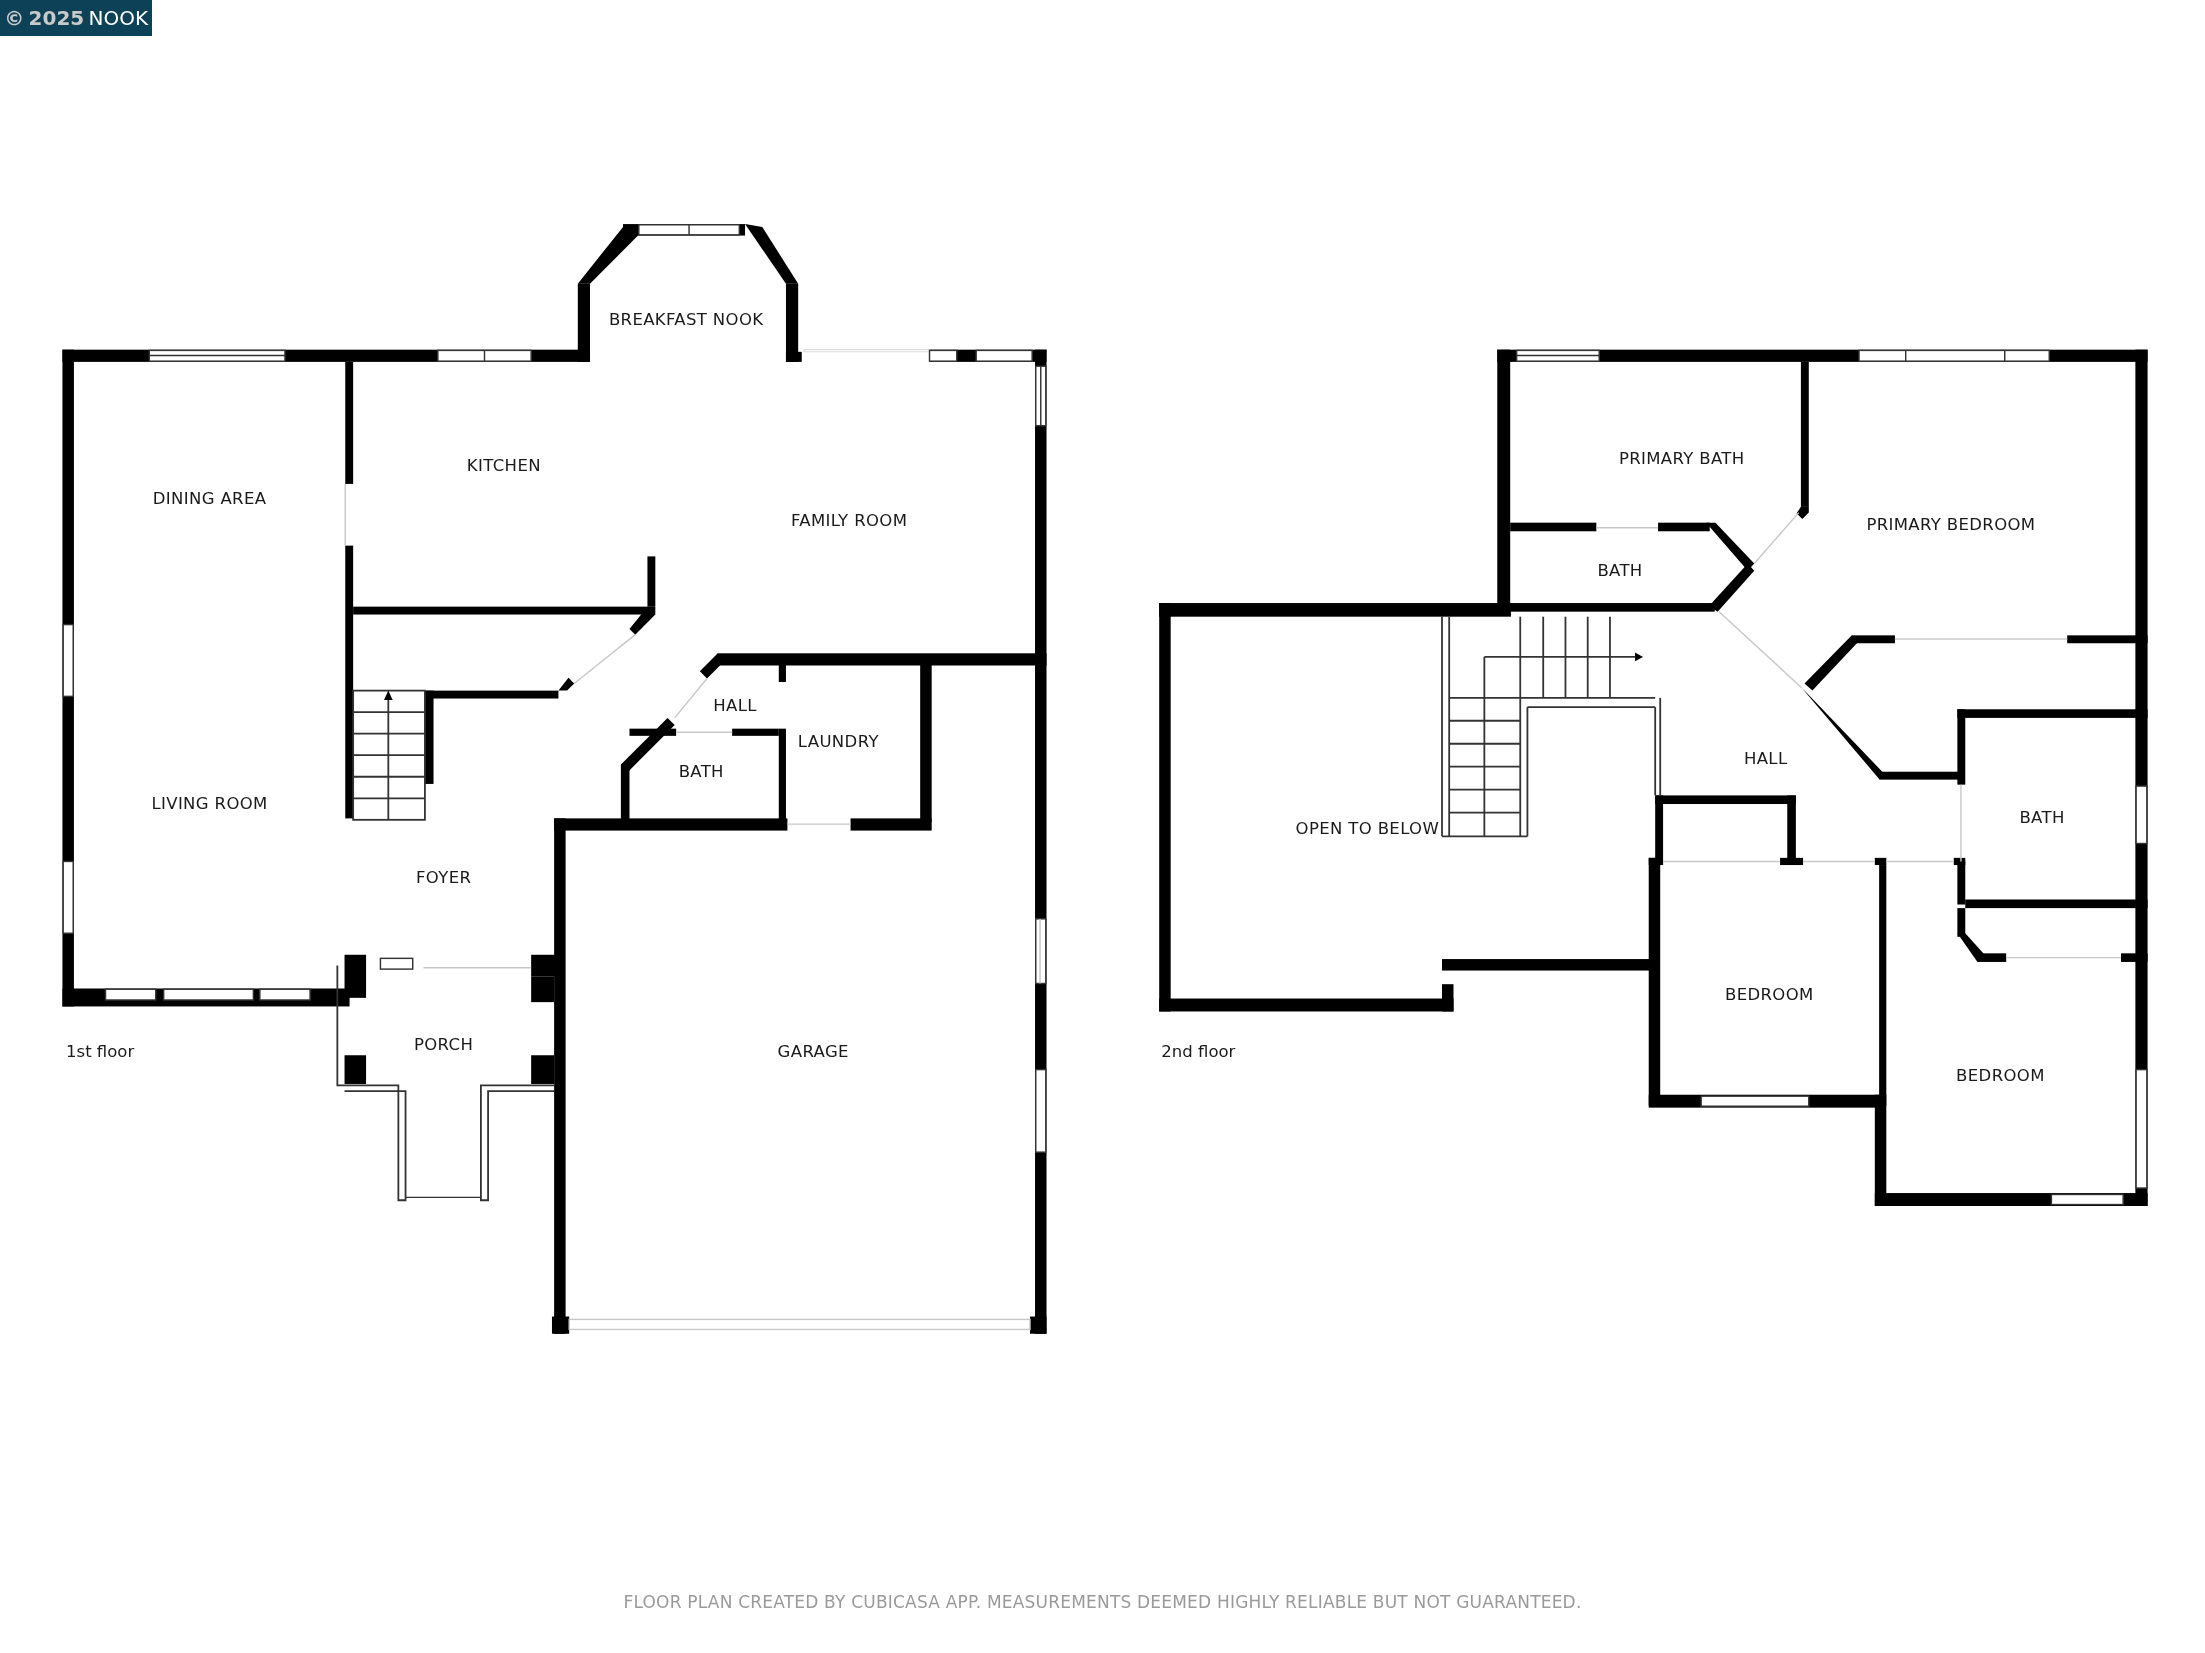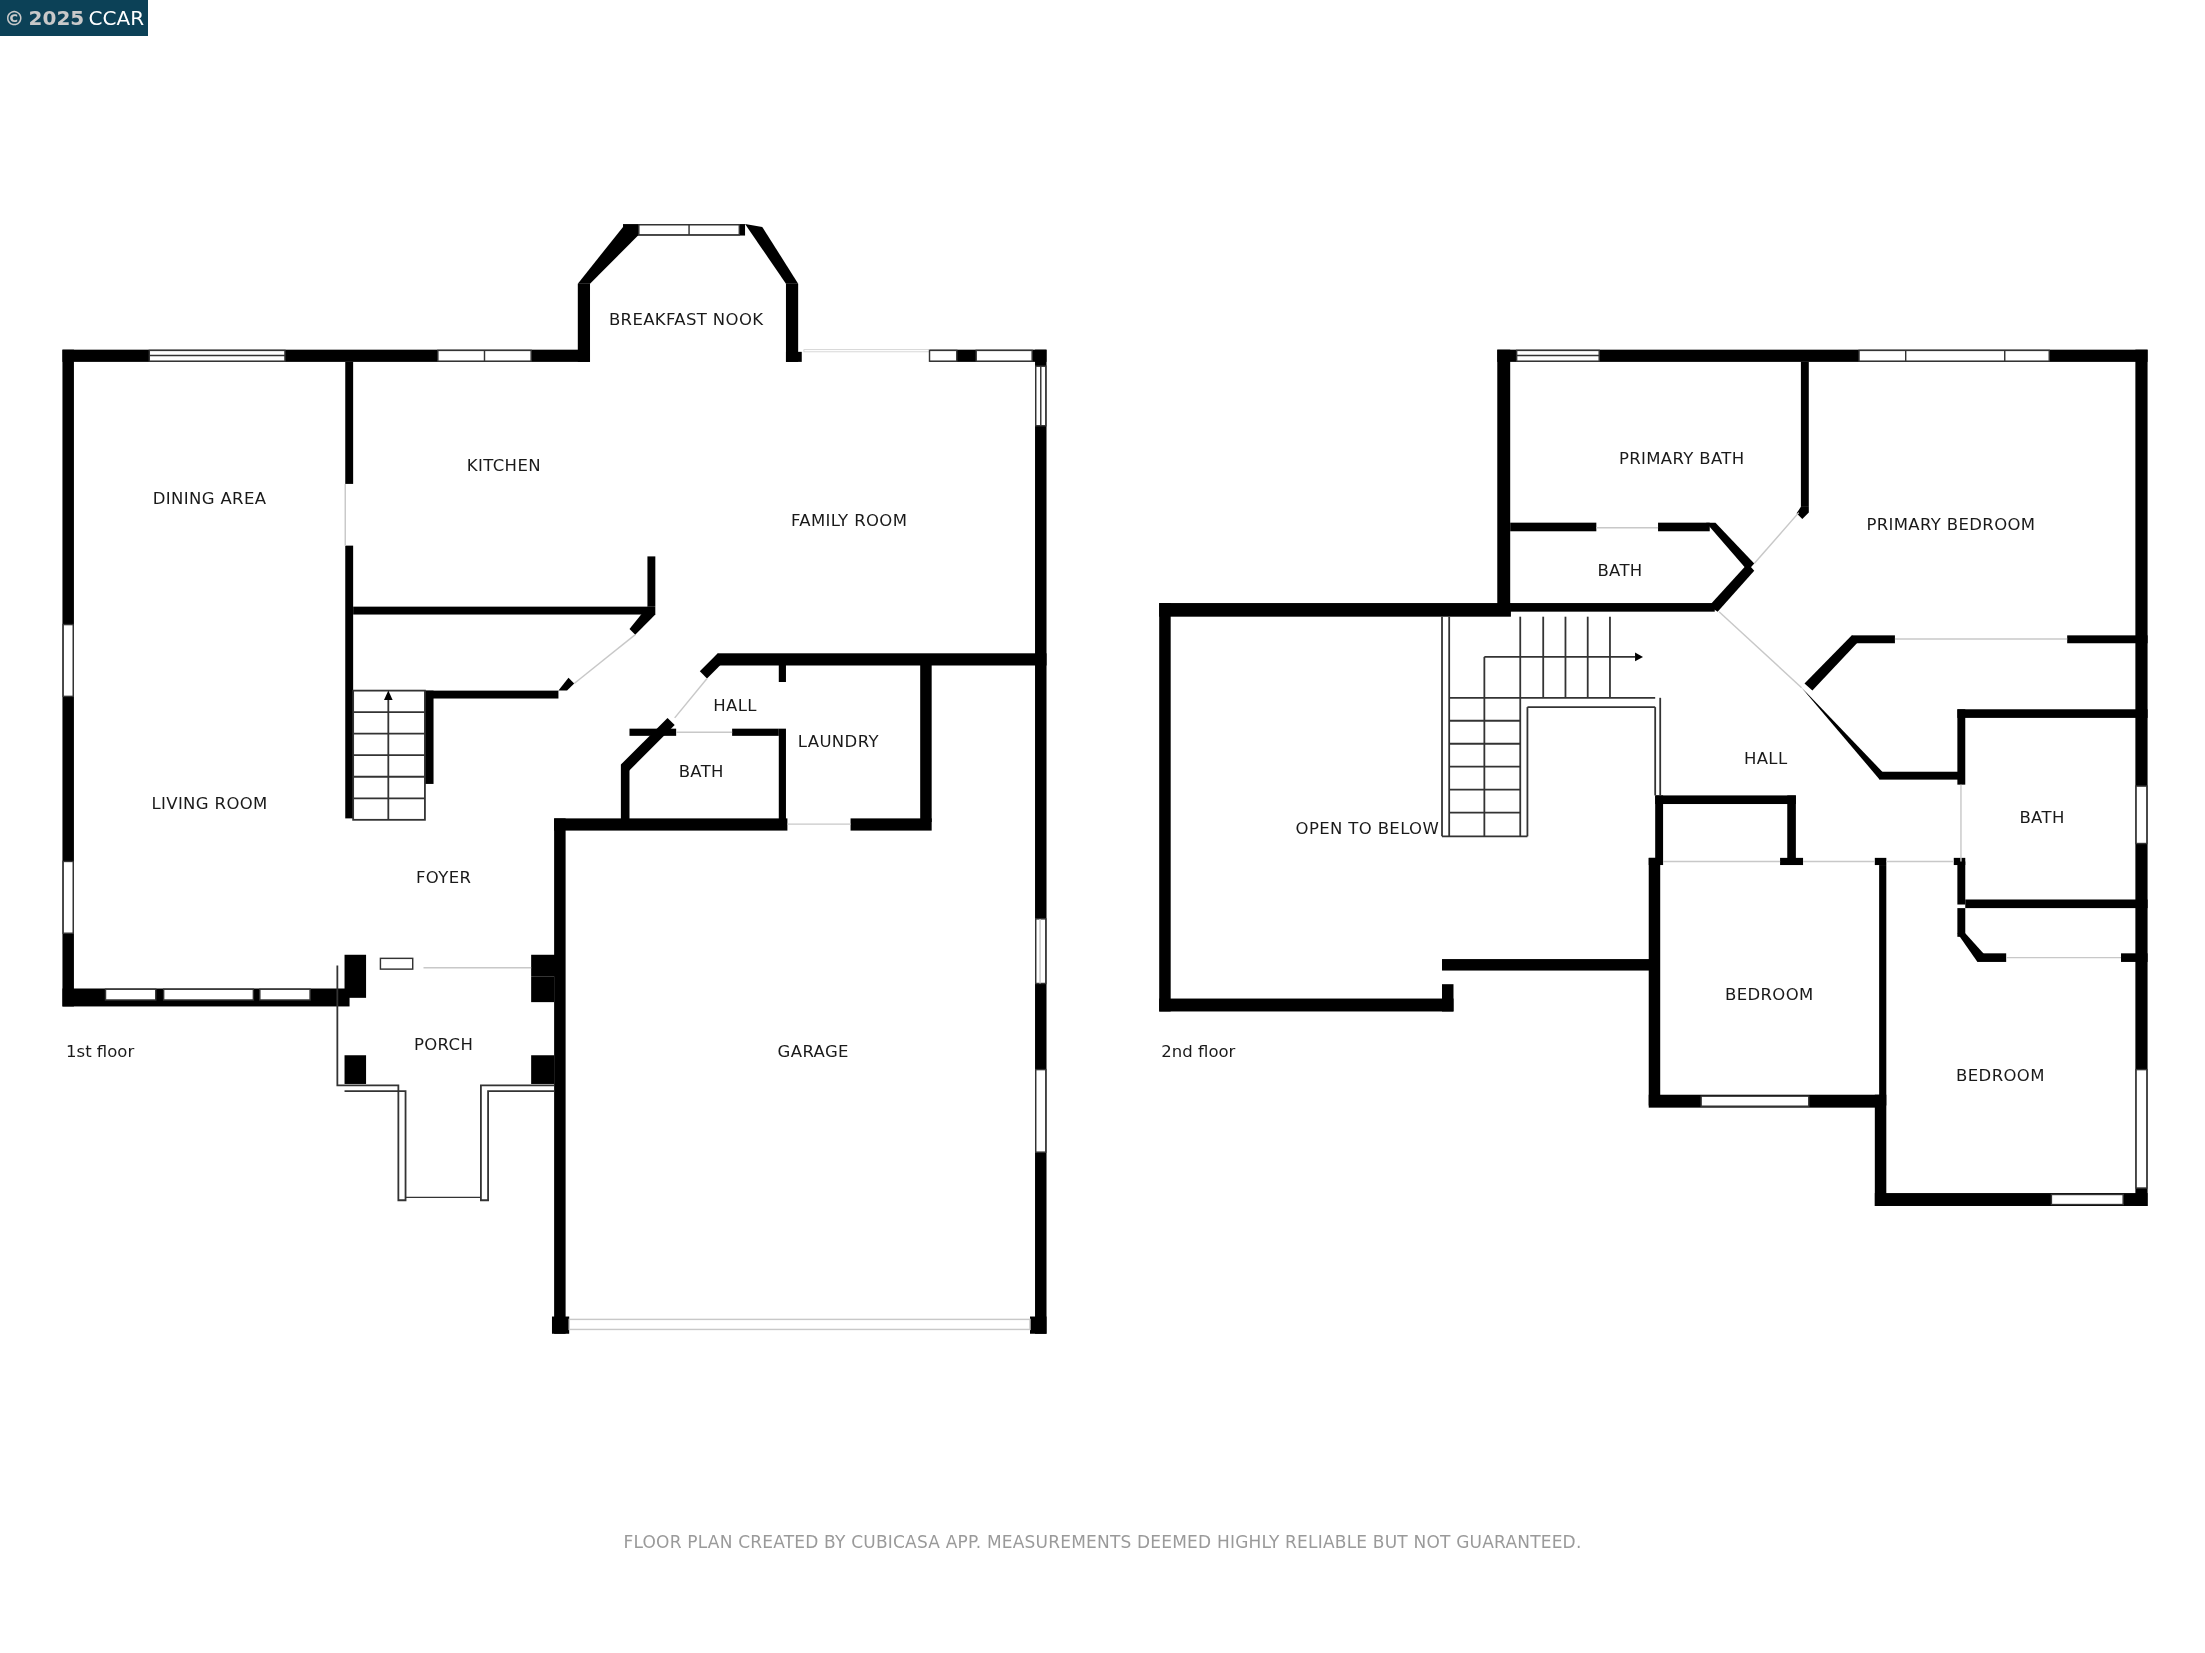--- a/index.html
+++ b/index.html
@@ -7,35 +7,35 @@
   #plan { position: absolute; left: 0; top: 0; width: 2205px; height: 1654px; }
   .copyright {
     position: absolute; left: 0; top: 0; height: 36px; padding: 0 4.3px;
     background: #0c4157; display: flex; align-items: center; gap: 4.3px;
     font-family: "DejaVu Sans", sans-serif; font-size: 20px; font-weight: bold;
   }
   .copyright .year { color: #c9c9c9; }
   .copyright .org { color: #ffffff; font-weight: normal; }
   .room-label { font-family: "DejaVu Sans", sans-serif; font-size: 23px; fill: #1a1a1a; text-anchor: middle; letter-spacing: 0.5px; }
   .floor-label { font-family: "DejaVu Sans", sans-serif; font-size: 23px; fill: #1a1a1a; }
-  .footer { position: absolute; left: 0; width: 2205px; top: 1532px; text-align: center; font-family: "DejaVu Sans", sans-serif; font-size: 17px; color: #9a9a9a; letter-spacing: 0.2px; }
+  .footer { position: absolute; left: 0; width: 2205px; top: 1592px; text-align: center; font-family: "DejaVu Sans", sans-serif; font-size: 17px; color: #9a9a9a; letter-spacing: 0.2px; }
   .wall { fill: #000000; }
   .win { fill: #ffffff; stroke: #333333; stroke-width: 2; }
   .winline { stroke: #333333; stroke-width: 2; }
   .door { stroke: #c8c8c8; stroke-width: 2; fill: none; }
   .stair { fill: #ffffff; stroke: #333333; stroke-width: 2.5; }
   .stairline { stroke: #333333; stroke-width: 2.5; }
 </style>
 </head>
 <body>
 
 <div class="copyright">
   <span class="year">©</span>
   <span class="year">2025</span>
-  <span class="org">CCAR</span>
+  <span class="org">NOOK</span>
 </div>
 
 <svg id="plan" viewBox="0 0 3072 2304" xmlns="http://www.w3.org/2000/svg">
 
   <g>
 
     <rect class="wall" x="87" y="487" width="16" height="915"></rect>
 
     <rect class="wall" x="87" y="487" width="735" height="17"></rect>
 

